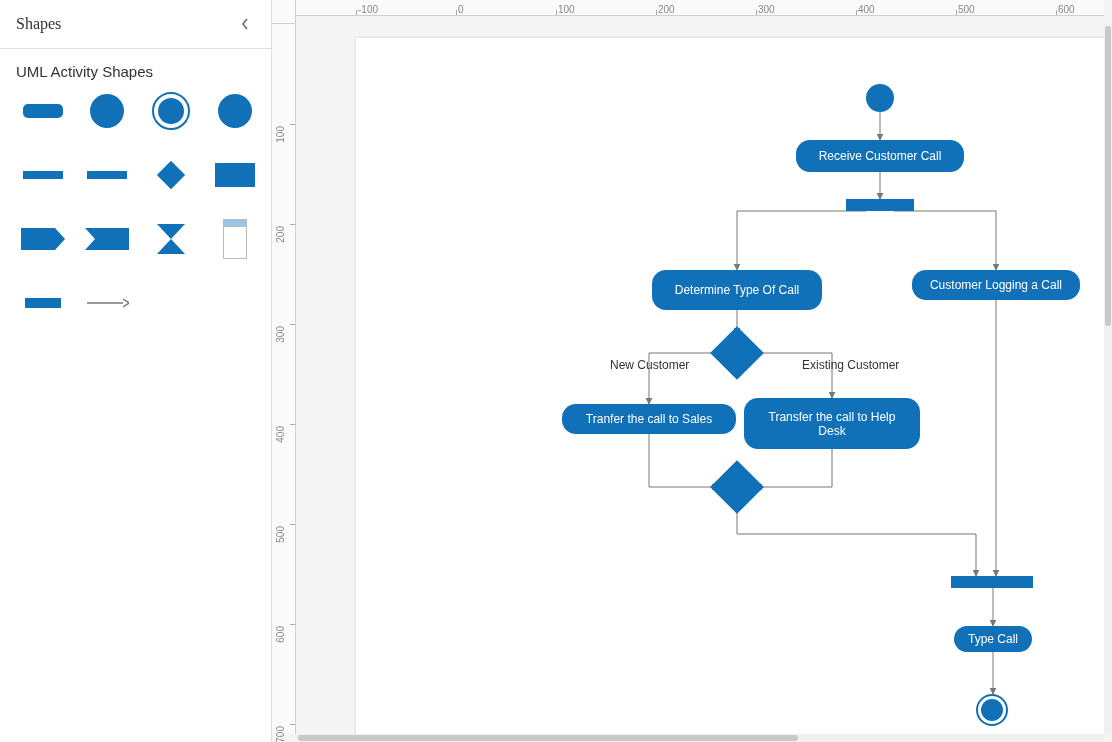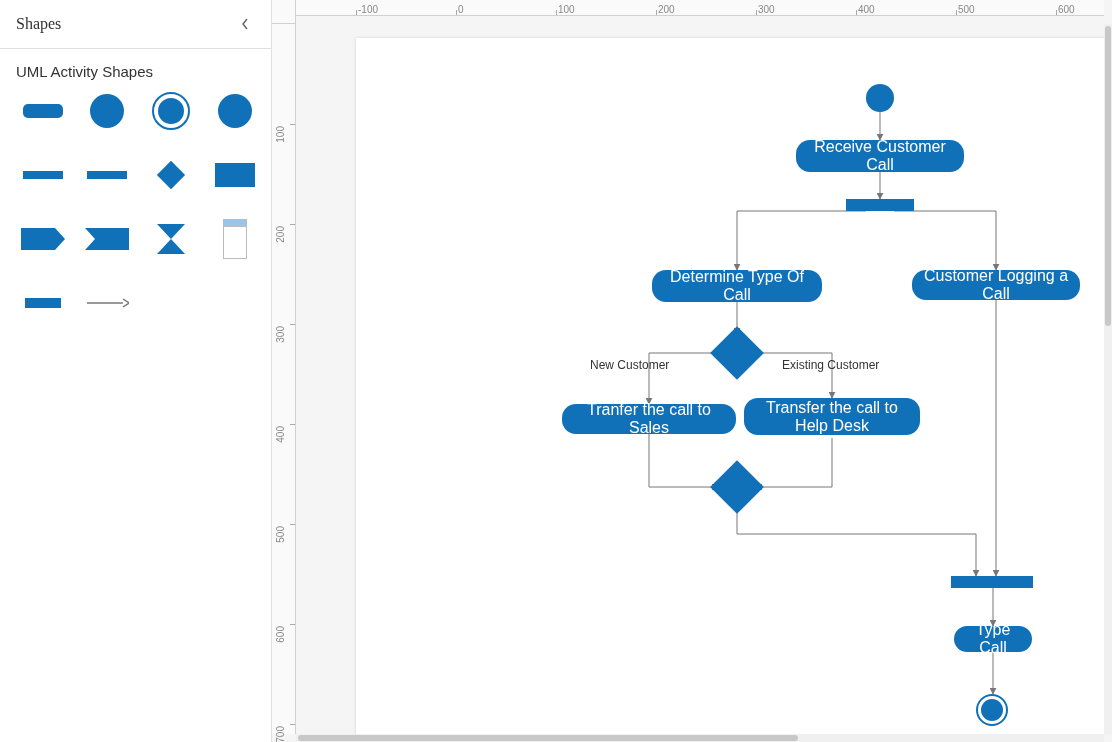--- a/index.html
+++ b/index.html
@@ -113,21 +113,21 @@
     background: #fff;
     box-shadow: 0 0 3px rgba(0,0,0,0.15);
   }
 
   .node {
     position: absolute;
     display: flex;
     align-items: center;
     justify-content: center;
     text-align: center;
-    font-size: 16px;
+    font-size: 12px;
     color: #fff;
   }
   .node.action {
     background: #1070b8;
     border-radius: 14px;
     padding: 4px 10px;
   }
   .node.fork {
     background: #1070b8;
   }
@@ -150,20 +150,21 @@
     background: #1070b8;
     transform: rotate(45deg);
   }
 
   .edge-label {
     position: absolute;
     font-size: 12px;
     color: #333;
     background: transparent;
     white-space: nowrap;
+    margin-left: 20px;
   }
 
   svg.connectors {
     position: absolute;
     top: 0; left: 0;
     pointer-events: none;
   }
   .conn {
     stroke: #777;
     stroke-width: 1;
@@ -348,27 +349,27 @@
           <path d="M 536,414 L 536,463 L 460,463" class="conn" marker-end="url(#arrow)"></path>
           <path d="M 441,482 L 441,510 L 680,510 L 680,552" class="conn" marker-end="url(#arrow)"></path>
           <path d="M 700,276 L 700,552" class="conn" marker-end="url(#arrow)"></path>
           <path d="M 697,564 L 697,602" class="conn" marker-end="url(#arrow)"></path>
           <path d="M 697,628 L 697,670" class="conn" marker-end="url(#arrow)"></path>
         </svg>
 
     <div class="node circle" style="left: 570px; top: 60px; width: 28px; height: 28px;"></div>
         <div class="node action" style="left: 500px; top: 116px; width: 168px; height: 32px;">Receive Customer Call</div>
         <div class="node fork" style="left: 550px; top: 175px; width: 68px; height: 12px;"></div>
-        <div class="node action" style="left: 356px; top: 246px; width: 170px; height: 32px;">Determine Type Of Call</div>
+        <div class="node action" style="left: 356px; top: 246px; width: 170px; height: 40px;">Determine Type Of Call</div>
         <div class="node action" style="left: 616px; top: 246px; width: 168px; height: 30px;">Customer Logging a Call</div>
         <div class="diamond" style="left: 422px; top: 310px; width: 38px; height: 38px;"></div>
         <div class="edge-label" style="left: 294px; top: 334px;">New Customer</div>
         <div class="edge-label" style="left: 486px; top: 334px;">Existing Customer</div>
         <div class="node action" style="left: 266px; top: 380px; width: 174px; height: 30px;">Tranfer the call to Sales</div>
-        <div class="node action" style="left: 448px; top: 374px; width: 176px; height: 37px;">Transfer the call to Help Desk</div>
+        <div class="node action" style="left: 448px; top: 374px; width: 176px; height: 51px;">Transfer the call to Help Desk</div>
         <div class="diamond" style="left: 422px; top: 444px; width: 38px; height: 38px;"></div>
         <div class="node fork" style="left: 655px; top: 552px; width: 82px; height: 12px;"></div>
         <div class="node action" style="left: 658px; top: 602px; width: 78px; height: 26px;">Type Call</div>
         <div class="node final-outer" style="left: 680px; top: 670px; width: 32px; height: 32px;">
           <div class="node final-inner" style="width: 22px; height: 22px; position: static;"></div>
         </div>
       </div>
   </div>
 
   <div class="vscrollbar">

